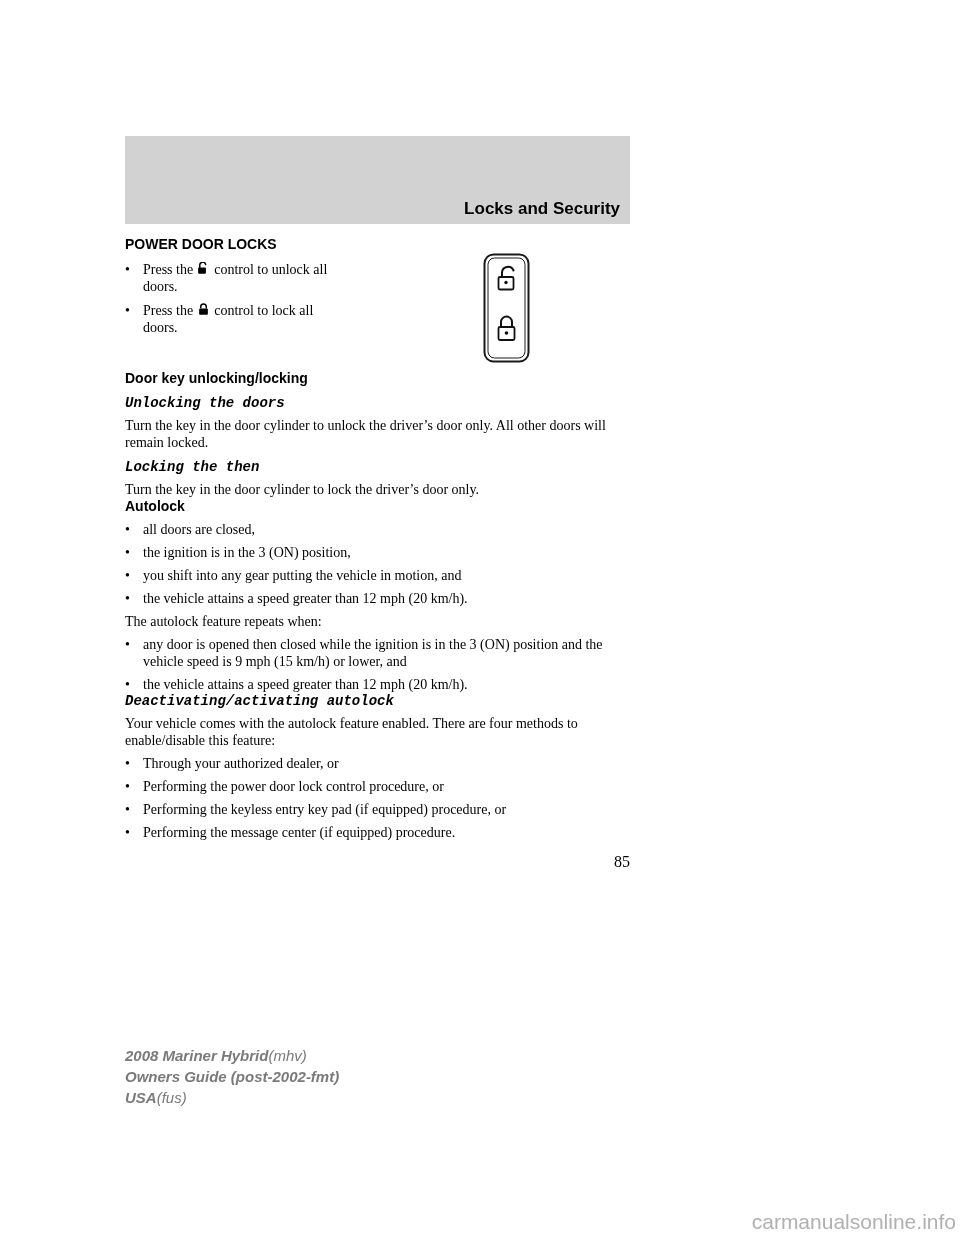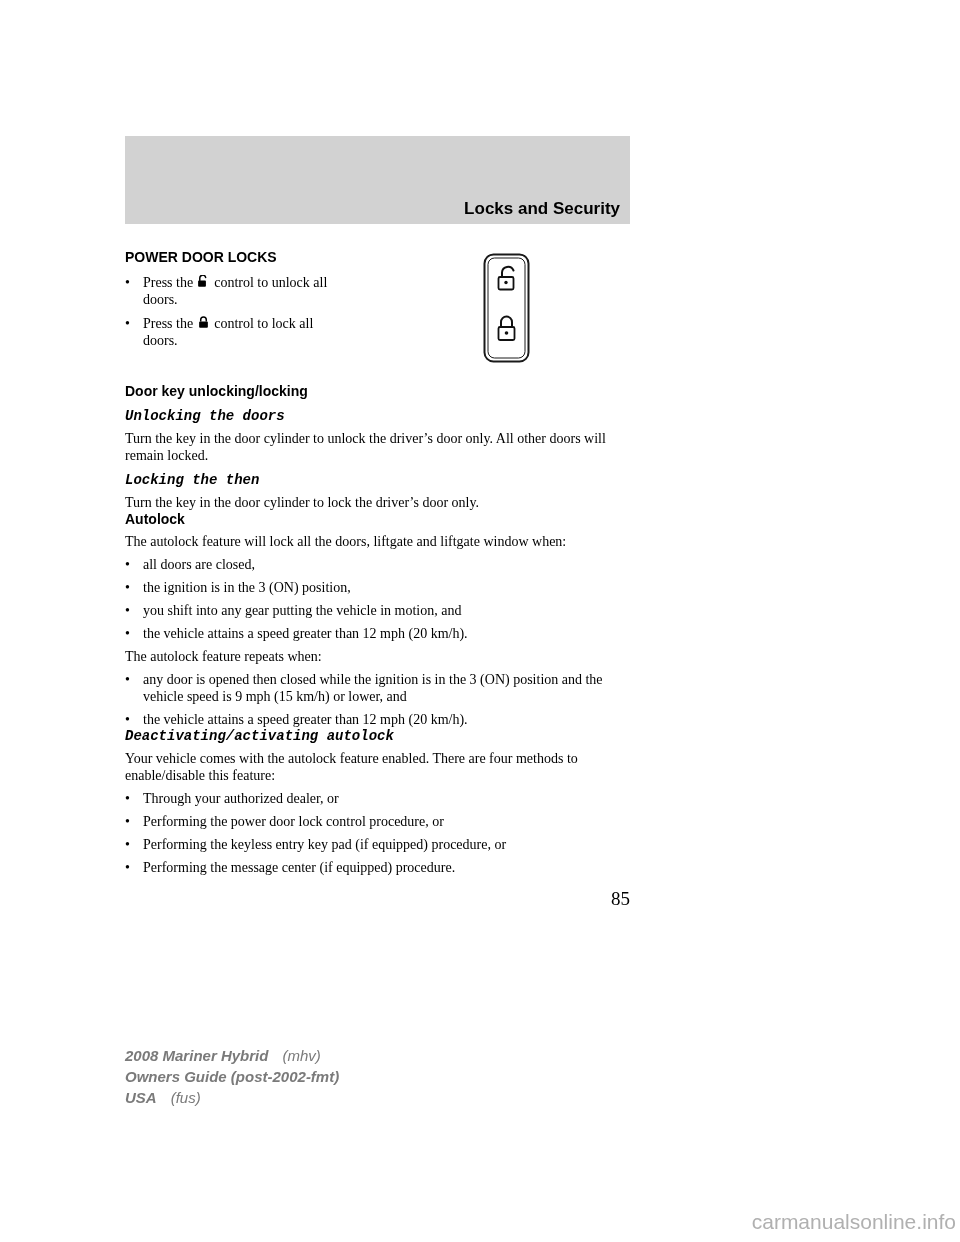--- a/index.html
+++ b/index.html
@@ -25,38 +25,38 @@
   .marker { width:18px; flex:none; }
   .btext  { flex:1; }
 
   .pdl-b { max-width:225px; }
 
   .inline-icon { display:inline-block; width:13px; height:13px; margin:0 4px -1px 4px; }
   .inline-icon svg { display:block; }
 
   .figure { position:absolute; left:358px; top:117px; width:47px; height:110px; }
 
-  .page-number { font-size:19px; text-align:right; margin-top:12px; }
+  .page-number { font-size:16px; text-align:right; margin-top:12px; }
 
   .footer {
     position:absolute; left:125px; top:1045px;
     font-family:"Liberation Sans",sans-serif; font-style:italic;
     color:var(--footer-text,#7a7a7a); font-size:15px; line-height:21px;
   }
   .fb { font-weight:bold; }
-  .fn { font-weight:normal;padding-left:14px; }
+  .fn { font-weight:normal; }
 
   .watermark {
     position:absolute; right:4px; bottom:8px;
     font-family:"Liberation Sans",sans-serif;
     font-size:21px; color:var(--watermark-text,#b0b0b0);
   }
 
   .mt5{margin-top:5px}.mt6{margin-top:6px}.mt7{margin-top:7px}.mt8{margin-top:8px}
-  .mt12{margin-top:25px}.mt13{}.mt63{margin-top:34px}
+  .mt12{margin-top:12px}.mt13{}.mt63{margin-top:34px}
 </style>
 </head>
 <body>
 
 <div class="page">
 
   <div class="content">
 
     <div class="band">
       <span class="band-title">Locks and Security</span>
@@ -103,21 +103,20 @@
 
     <div class="h-main mt63">Door key unlocking/locking</div>
 
     <div class="h-sub mt8">Unlocking the doors</div>
     <div class="body-text mt5">Turn the key in the door cylinder to unlock the driver’s door only. All other doors will remain locked.</div>
 
     <div class="h-sub mt8">Locking the then</div>
     <div class="body-text mt5">Turn the key in the door cylinder to lock the driver’s door only.</div>
 
     <div class="h-main mt13">Autolock</div>
-    <div class="body-text mt5">The autolock feature will lock all the doors, liftgate and liftgate window when:</div>
 
     <div class="bullet mt6">
       <span class="marker">•</span>
       <span class="btext">all doors are closed,</span>
     </div>
     <div class="bullet mt6">
       <span class="marker">•</span>
       <span class="btext">the ignition is in the 3 (ON) position,</span>
     </div>
     <div class="bullet mt6">

